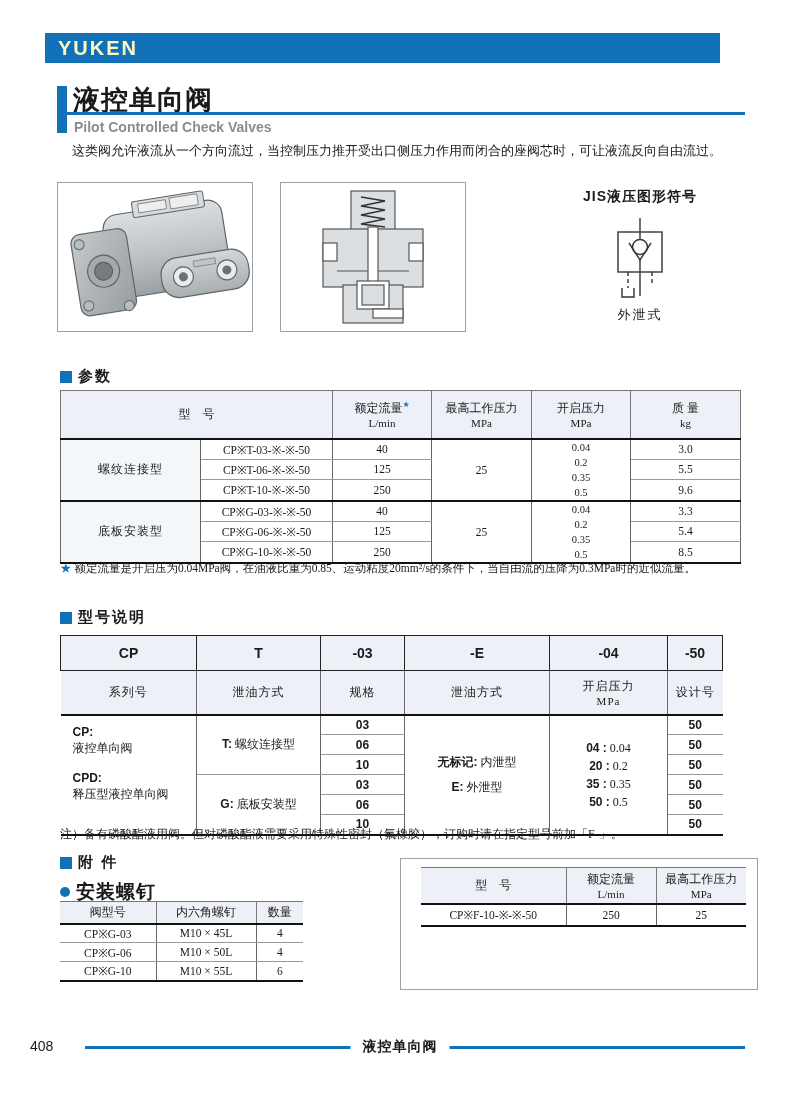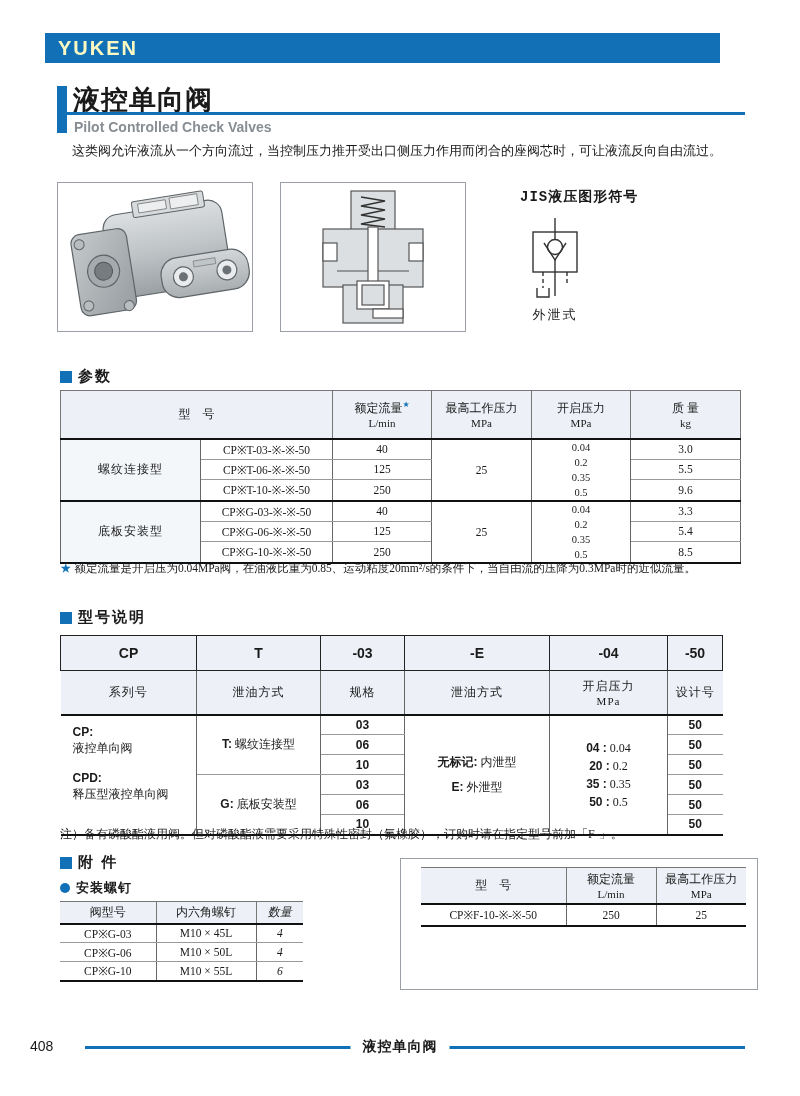--- a/index.html
+++ b/index.html
@@ -22,29 +22,29 @@
   .page-title { left:73px; top:82px; font-size:27px; font-weight:bold; letter-spacing:1px; }
   .title-rule { left:67px; top:112px; width:678px; height:3px; background:#1271b6; }
   .page-subtitle { left:74px; top:119px; font-size:14px; font-weight:bold; color:#878d93; }
   .intro { left:72px; top:142px; width:672px; font-size:13px; line-height:17px; }
 
   
   .fig { border:1px solid #9aa0a5; background:#fff; }
   .fig1 { left:57px;  top:182px; width:196px; height:150px; }
   .fig2 { left:280px; top:182px; width:186px; height:150px; }
   .jis  { left:520px; top:188px; width:240px; }
-  .jis-title { text-align:left; font-weight:bold; font-size:14px; letter-spacing:1px;font-family:Liberation Mono, monospace; }
-  .jis-row { display:flex; justify-content:flex-start; gap:12px; margin-top:10px; }
+  .jis-title { text-align:center; font-weight:bold; font-size:14px; letter-spacing:1px; }
+  .jis-row { display:flex; justify-content:center; gap:12px; margin-top:10px; }
   .jis-sym { display:flex; flex-direction:column; align-items:center; }
   .jis-label { font-size:13px; letter-spacing:2px; margin-top:2px; }
 
   
   .sec-title { display:flex; align-items:center; gap:6px; font-size:15px; font-weight:bold; letter-spacing:2px; }
   .sq { width:12px; height:12px; background:#1271b6; flex:0 0 auto; }
-  .bullet-line { display:flex; align-items:center; gap:6px; font-size:13px; font-weight:bold; letter-spacing:1px;justify-content:space-between; }
+  .bullet-line { display:flex; align-items:center; gap:6px; font-size:19px; font-weight:bold; letter-spacing:1px;justify-content:space-between; }
   .dot { width:10px; height:10px; border-radius:50%; background:#1271b6; flex:0 0 auto; }
 
   
   table { border-collapse:collapse; table-layout:fixed; text-align:center;
           font-family:"Liberation Serif","DejaVu Serif",serif; font-size:11.5px; }
   td,th { border:1px solid #777; font-weight:normal; vertical-align:middle; overflow:hidden; }
   .unit { font-size:11px; }
   .codefont { font-family:"Liberation Sans","DejaVu Sans",sans-serif; font-weight:bold; }
 
   
@@ -80,21 +80,21 @@
   .sizecell,.designcell { font-family:"Liberation Sans","DejaVu Sans",sans-serif; font-weight:bold; font-size:12px; }
 
   .model-note { left:60px; top:826px; width:700px; font-size:12px; }
 
   
   .acc-title  { left:60px; top:853px; }
   .acc-bullet { left:60px; top:879px; }
   .acc-table  { left:60px; top:901px; width:243px;
                 border-top:1.5px solid #111; border-bottom:2px solid #111; }
   .acc-table td:first-child,.acc-table th:first-child { border-left:none;margin-left:42px; }
-  .acc-table td:last-child, .acc-table th:last-child  { border-right:none;font-style:italic; }
+  .acc-table td:last-child, .acc-table th:last-child  { border-right:none; }
   .acc-table tr.head { height:22px; }
   .acc-table tr.head th { background:#edf1f7; border-bottom:2px solid #111; font-size:12px; }
   .acc-table tr.drow { height:19px; }
   .acc-table td { border-color:#999; border-left-color:#666; border-right-color:#666; }
 
   
   .flange-box { left:400px; top:858px; width:358px; height:132px; border:1px solid #9aa0a5; background:#fff; }
   .flange-note { margin:13px 0 0 20px; font-size:12.5px; }
   .flange-table { margin:8px 0 0 20px; width:325px;
                   border-top:1.5px solid #111; border-bottom:2px solid #111; }

